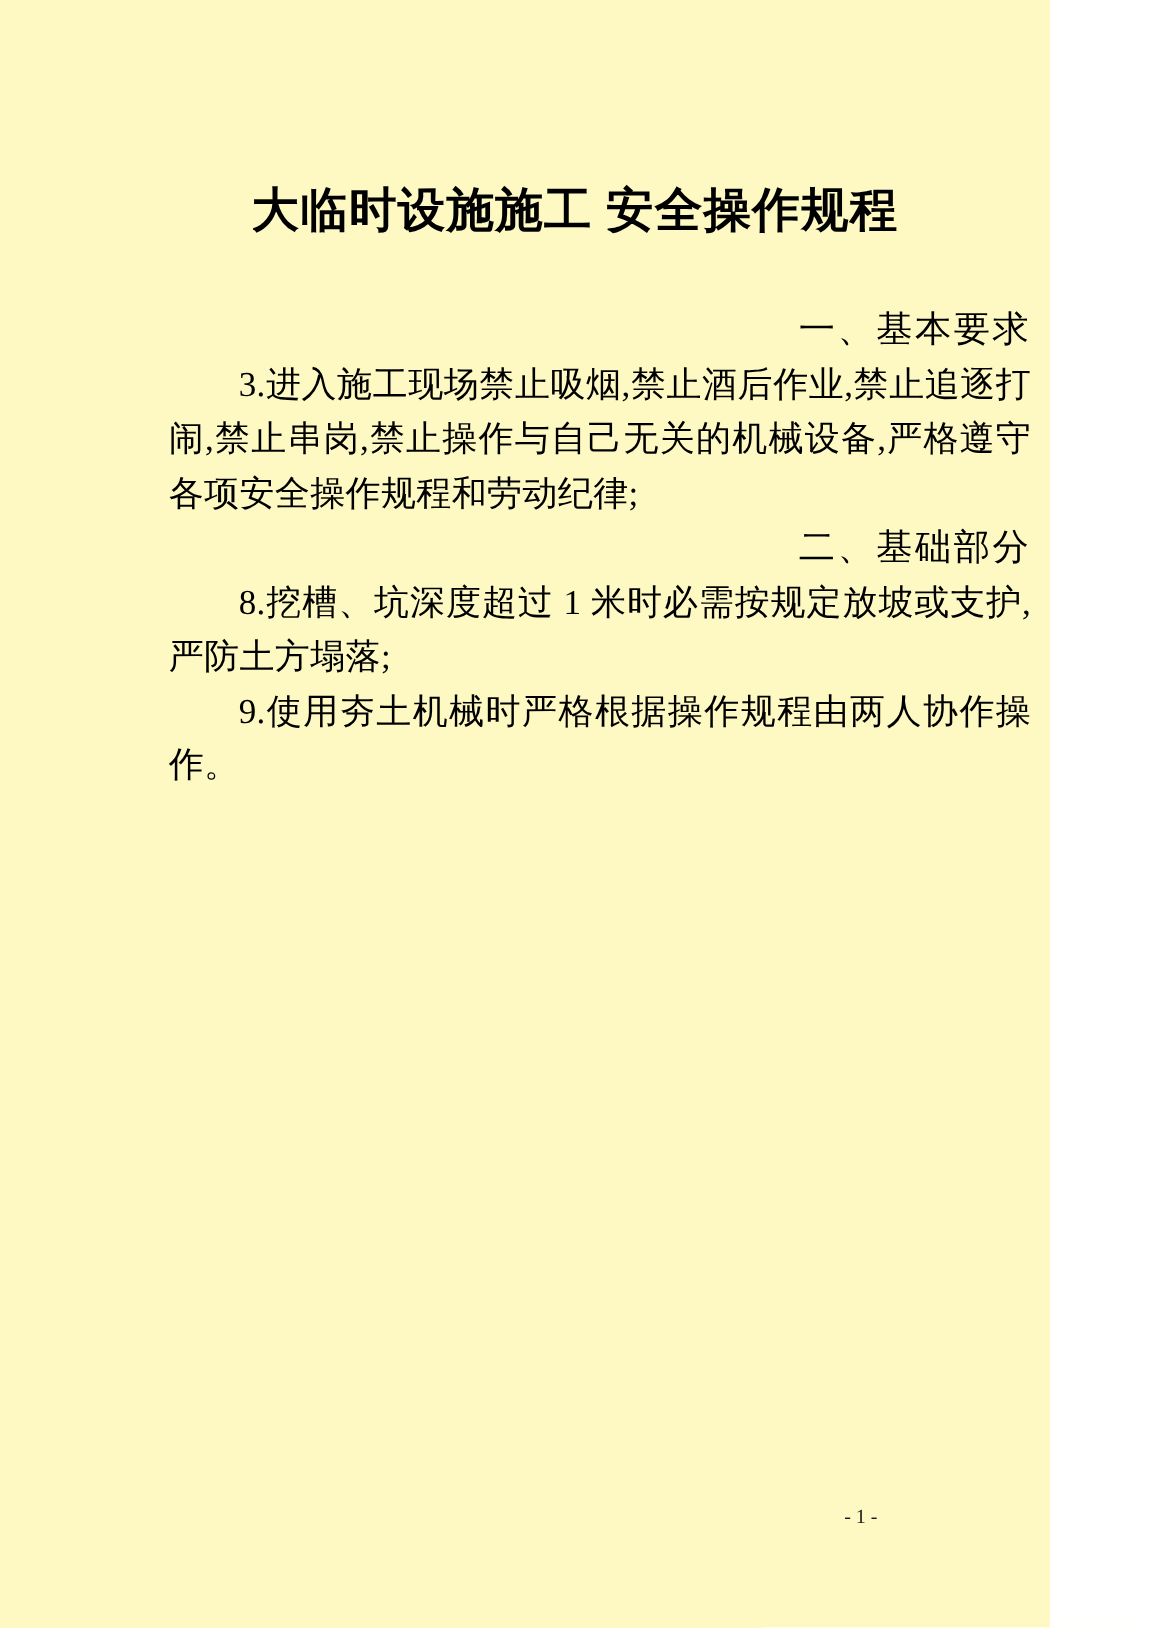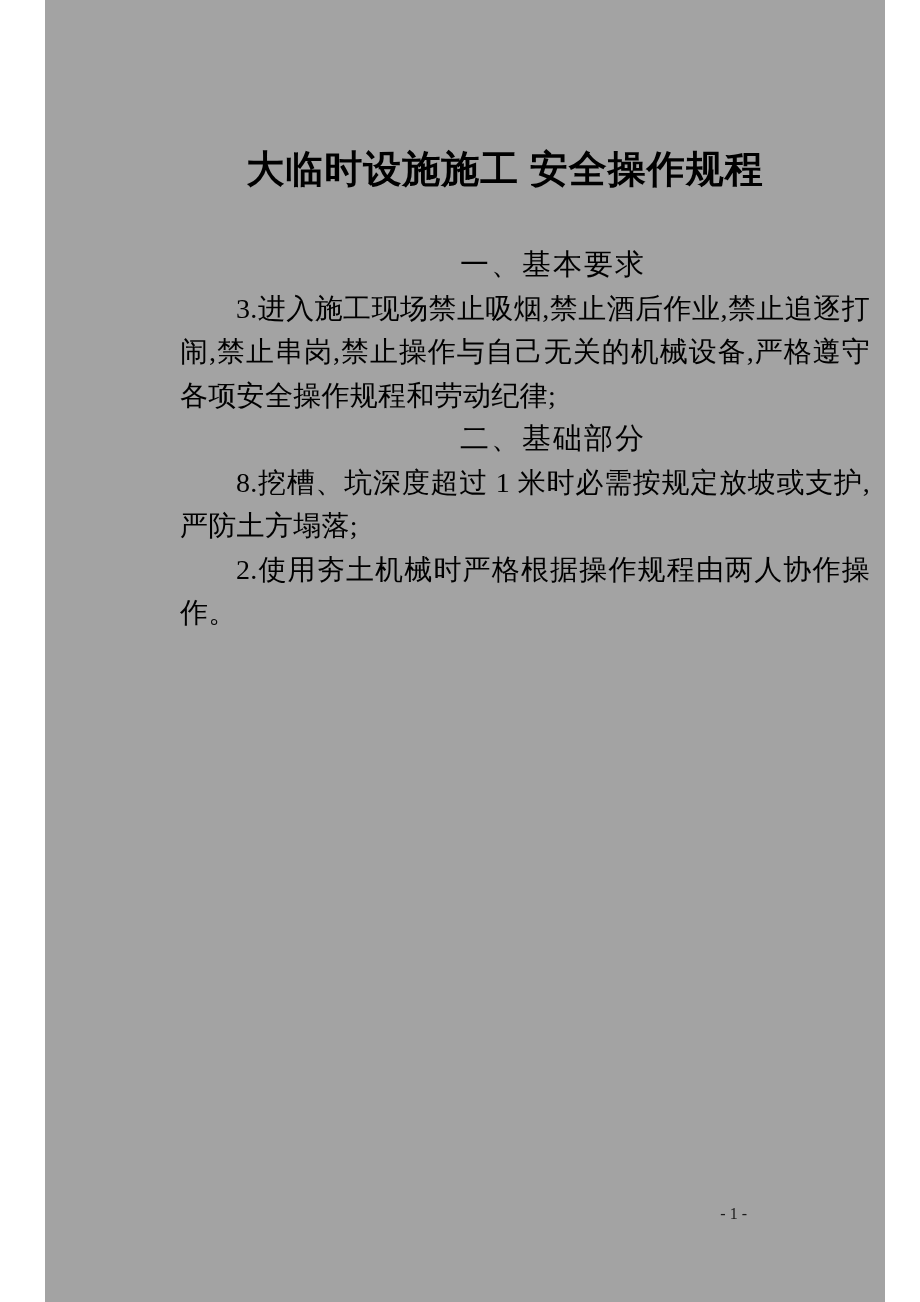--- a/index.html
+++ b/index.html
@@ -4,25 +4,24 @@
 <style>
   html, body {
     margin: 0;
     padding: 0;
     background: #ffffff;
   }
   .page {
     position: relative;
     width: 840px;
     height: 1302px;
-    background: #a3a3a3;
+    background: #fef9c3;
     overflow: hidden;
     font-family: "Liberation Serif", "DejaVu Serif", serif;
     color: #000000;
-    margin-left: 45px;
   }
   .doc-title {
     position: absolute;
     top: 119px;
     left: 0;
     width: 920px;
     text-align: center;
     font-size: 38px;
     line-height: 50px;
     font-weight: bold;
@@ -41,21 +40,21 @@
     margin: 0;
     padding: 0;
     text-indent: 56px;
     text-align: justify;
     text-justify: inter-ideograph;
     letter-spacing: 0.3px;
   }
   .doc-body p.heading {
     font-size: 29px;
     letter-spacing: 2px;
-    text-align: center;
+    text-align: right;
   }
   .page-footer {
     position: absolute;
     top: 1204px;
     right: 138px;
     font-size: 16px;
     line-height: 20px;
     color: #1a1a1a;
     white-space: pre;
   }
@@ -75,19 +74,19 @@
 
     <p>3.进入施工现场禁止吸烟,禁止酒后作业,禁止追逐打闹,禁止串岗,禁止操作与自己无关的机械设备,严格遵守各项安全操作规程和劳动纪律;</p>
 
 
     <p class="heading">二、基础部分</p>
 
 
 
     <p>8.挖槽、坑深度超过 1 米时必需按规定放坡或支护,严防土方塌落;</p>
 
-    <p>2.使用夯土机械时严格根据操作规程由两人协作操作。</p>
+    <p>9.使用夯土机械时严格根据操作规程由两人协作操作。</p>
 
   </div>
 
   <div class="page-footer">- 1 -</div>
 
 </div>
 
 </body></html>

